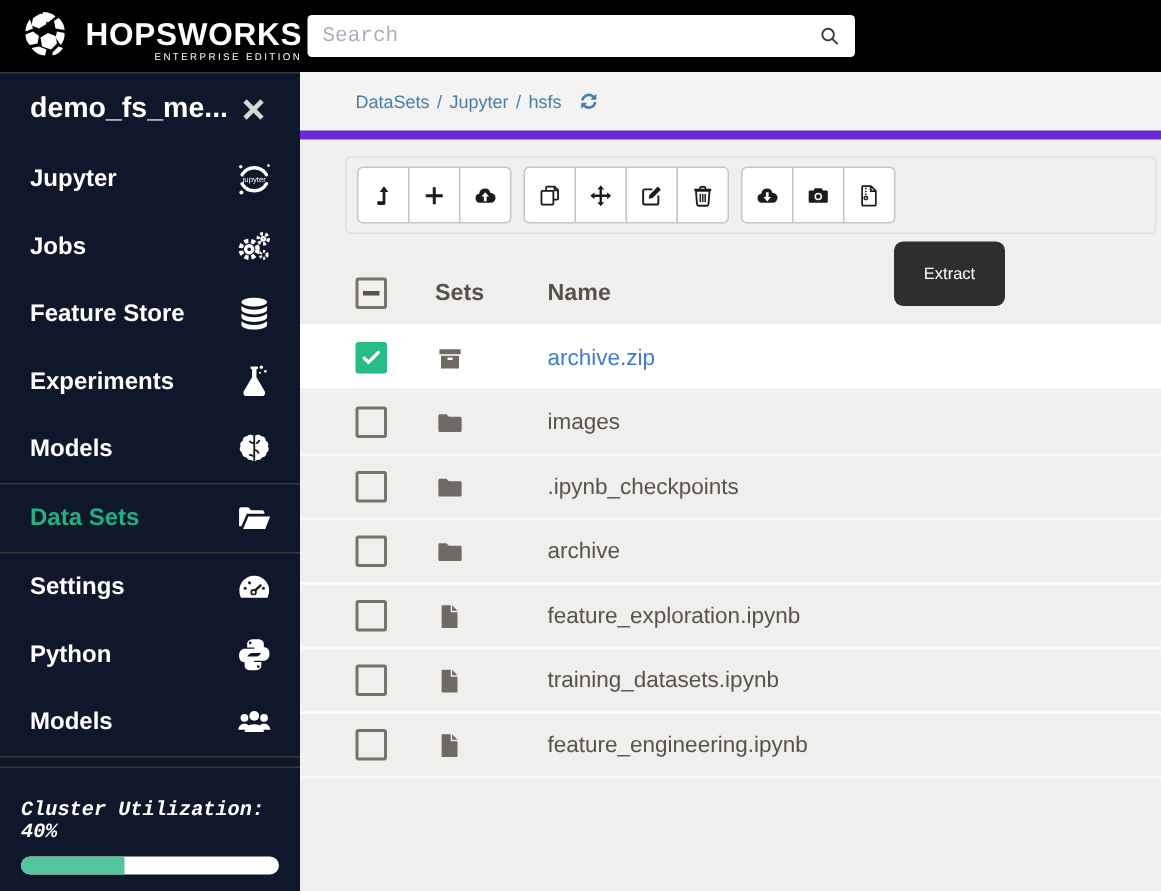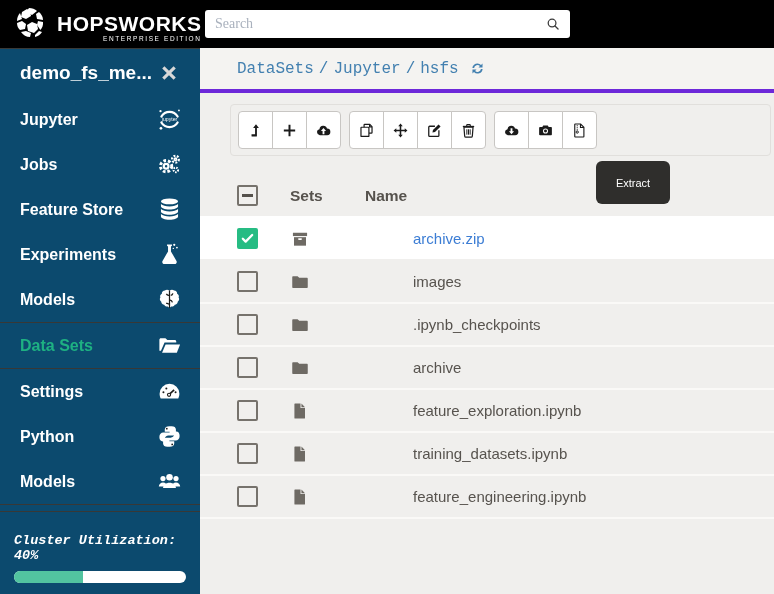--- a/index.html
+++ b/index.html
@@ -11,28 +11,28 @@
   .topbar{position:absolute;left:0;top:0;width:774px;height:48px;background:#000;
           display:flex;align-items:center;}
   .logo{display:flex;align-items:flex-end;gap:8px;padding-left:13px;}
   .logo-mark{width:36px;height:36px;display:block;}
   .logo-text{display:flex;flex-direction:column;line-height:1;}
   .logo-title{color:#fff;font-size:21px;font-weight:bold;letter-spacing:.5px;}
   .logo-sub{color:#fff;font-size:6.5px;letter-spacing:1.6px;align-self:flex-end;margin-top:2px;}
   .searchbox{position:absolute;left:205px;top:10px;width:365px;height:28px;background:#fff;
              border-radius:3px;display:flex;align-items:center;}
   .searchbox input{flex:1;border:none;outline:none;background:transparent;
-                   font-family:Liberation Serif, serif;font-size:14px;color:#0c4a6e;
+                   font-family:Liberation Mono, monospace;font-size:14px;color:#0c4a6e;
                    padding:0 10px;}
   .searchbox input::placeholder{color:#a9b1bd;}
   .search-ic{width:16px;height:16px;margin-right:9px;color:#3a3a3a;flex:0 0 auto;}
   .search-ic svg{width:100%;height:100%;display:block;}
 
   
-  .sidebar{position:absolute;left:0;top:48px;width:200px;height:546px;background:#0c4a6e;
+  .sidebar{position:absolute;left:0;top:48px;width:200px;height:546px;background:#0f172a;
            border-top:1px solid #3a3a38;}
   .side-header{height:48px;display:flex;align-items:center;justify-content:space-between;
                padding:0 20px 0 20px;}
   .project-name{color:#fff;font-size:19px;font-weight:bold;white-space:nowrap;}
   .close-btn{background:none;border:none;padding:0;cursor:pointer;color:#d8d8d8;
              width:22px;height:22px;}
   .close-btn svg{width:100%;height:100%;display:block;}
   .side-item{height:45px;display:flex;align-items:center;justify-content:space-between;
              padding:0 17px 0 20px;cursor:pointer;}
   .side-label{color:#fff;font-size:16px;font-weight:600;}
@@ -40,22 +40,22 @@
   .side-icon{width:27px;height:27px;color:#fff;}
   .side-icon svg{width:100%;height:100%;display:block;}
   .divider{height:1px;background:#383836;}
   .cluster{border-top:1px solid #383836;margin-top:6px;padding:21px 14px 0 14px;font-family:Liberation Mono, monospace;}
   .cluster-label{color:#fff;font-size:13.5px;font-weight:bold;font-style:italic;}
   .progress{margin-top:8px;height:12px;border-radius:6px;background:#fff;overflow:hidden;}
   .progress-fill{height:100%;background:#52c4a0;}
 
   
   .main{position:absolute;left:200px;top:48px;width:574px;height:546px;background:#f0efed;}
-  .breadcrumb-bar{height:45px;background:#f4f3f1;border-bottom:4px solid #6d28d9;
-                  display:flex;align-items:center;padding-left:37px;font-size:16px;font-family:Liberation Mono, monospace;}
+  .breadcrumb-bar{height:45px;background:#f4f3f1;border-bottom:6px solid #6d28d9;
+                  display:flex;align-items:center;padding-left:37px;font-size:12px;}
   .crumb{color:#4380b0;text-decoration:none;cursor:pointer;}
   .crumb-sep{color:#4380b0;margin:0 5px;}
   .refresh-btn{background:none;border:none;padding:0;margin-left:10px;cursor:pointer;
                width:17px;height:17px;color:#4380b0;}
   .refresh-btn svg{width:100%;height:100%;display:block;}
 
   .toolbar{position:absolute;left:30px;right:3px;top:56px;height:52px;
            border:1px solid #e1dfdc;border-radius:4px;padding:6px 7px;
            display:flex;gap:8px;align-items:center;}
   .btn-group{display:flex;}
@@ -69,21 +69,21 @@
   .tooltip{position:absolute;left:396px;top:113px;width:74px;height:43px;background:#2f2e2c;
            border-radius:6px;color:#fff;font-size:11px;display:flex;align-items:center;
            justify-content:center;z-index:5;}
 
   .table{position:absolute;left:0;right:0;top:127px;}
   .t-row{height:43px;display:grid;grid-template-columns:53px 75px 1fr;align-items:center;
          padding-left:37px;}
   .t-head{color:#56524d;font-size:15.5px;font-weight:600;border-bottom:2px solid #fff;}
   .row{border-bottom:2px solid #faf9f7;cursor:pointer;}
   .row.selected{background:#fff;border-bottom-color:#f0efed;}
-  .cell-name{font-size:15px;color:#57534e;margin-left:48px;}
+  .cell-name{font-size:15px;color:#57534e;}
   .cell-name.link{color:#3c7dd4;}
   .checkbox{width:21px;height:21px;border:2px solid #76726c;border-radius:2px;
             position:relative;cursor:pointer;background:transparent;}
   .checkbox.indeterminate::after{content:"";position:absolute;left:3px;right:3px;top:50%;
             margin-top:-1.2px;height:2.4px;background:#55514c;}
   .checkbox.checked{background:#26bc83;border-color:#26bc83;}
   .checkbox.checked svg{position:absolute;inset:1px;width:15px;height:15px;}
   .type-icon{width:20px;height:20px;color:#6e6a64;}
   .type-icon svg{width:100%;height:100%;display:block;}
 </style>

